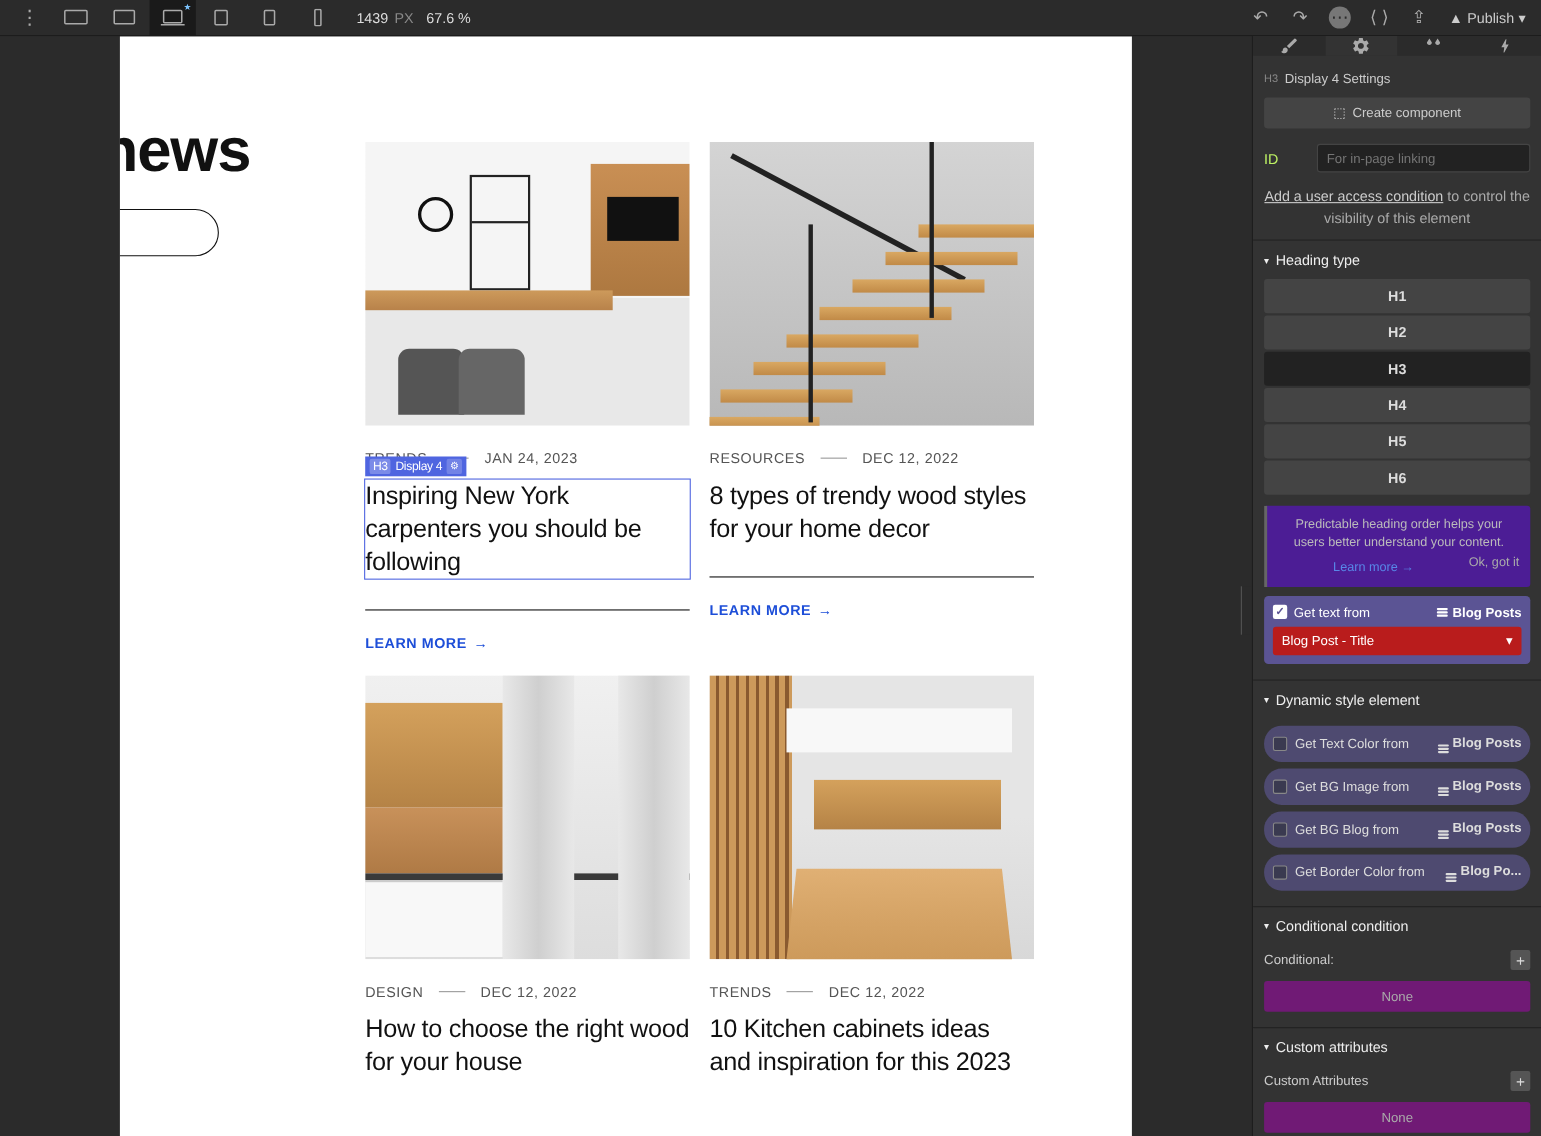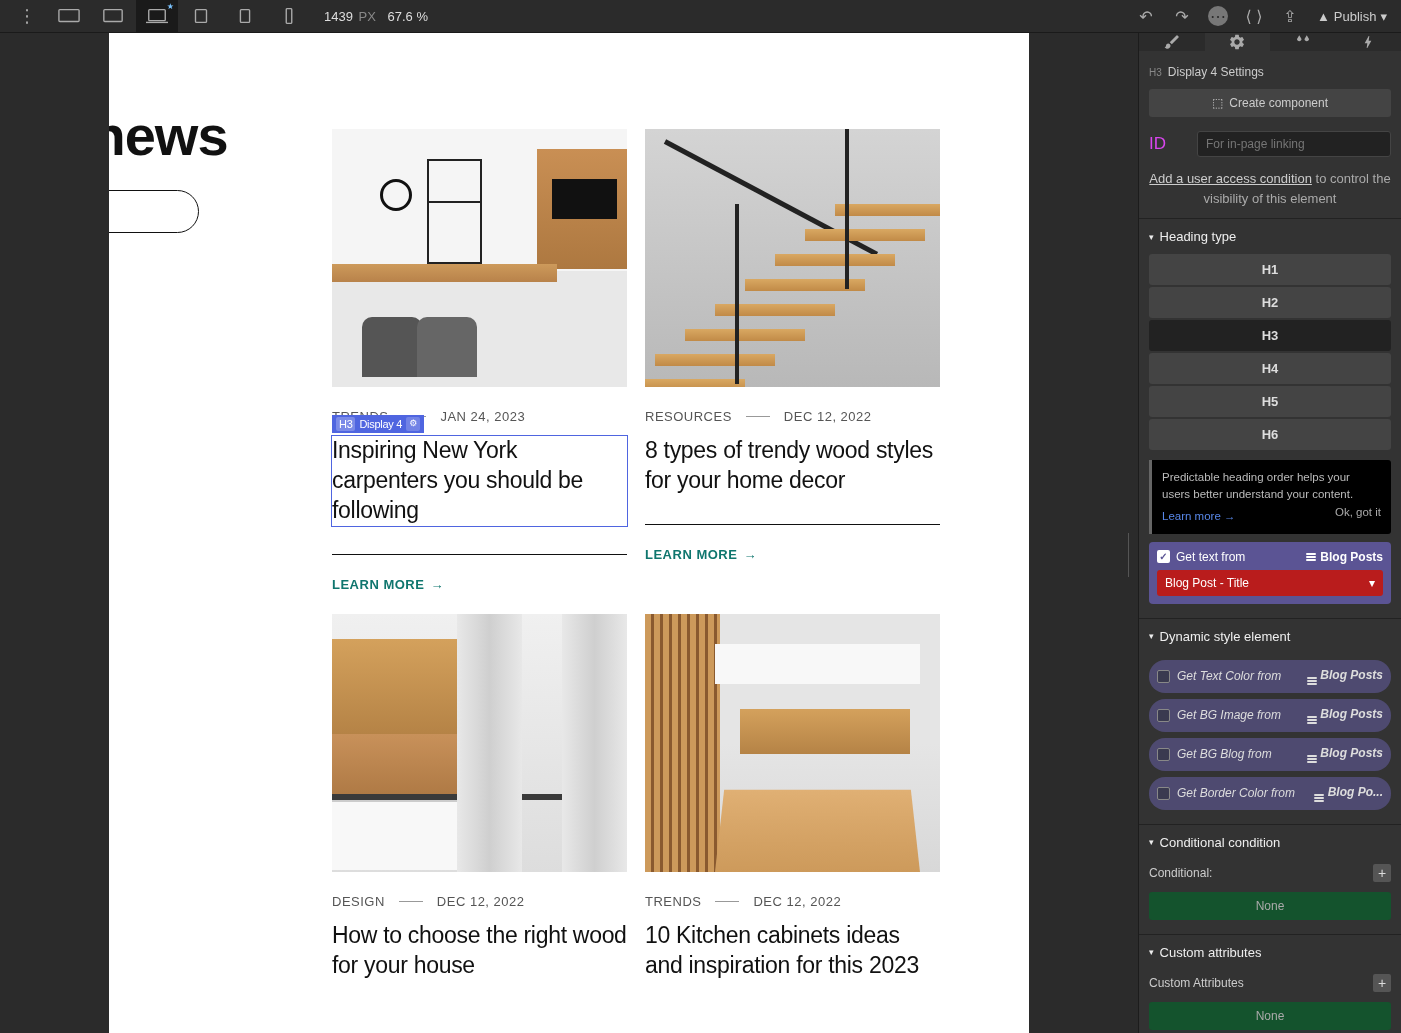--- a/index.html
+++ b/index.html
@@ -31,21 +31,21 @@
 .hero-title { font-size: 56px; font-weight: 600; color: #111; letter-spacing: -1px; }
 .search-pill { margin-top: 22px; border: 1.5px solid #111; border-radius: 999px; padding: 12px 22px; width: 200px; font-size: 15px; color: #222; }
 .pill-stack { margin-top: 130px; display: flex; flex-direction: column; gap: 12px; }
 .grid { position: absolute; left: 223px; top: 96px; display: grid; grid-template-columns: 295px 295px; gap: 22px 18px; }
 .card { width: 295px; }
 .thumb { width: 295px; height: 258px; display: flex; align-items: center; justify-content: center; position: relative; overflow: hidden; }
 .meta { display: flex; align-items: center; gap: 14px; margin-top: 22px; font-size: 13px; color: #555; letter-spacing: 0.5px; }
 .meta .line { width: 24px; height: 1px; background: #999; }
 .title { font-size: 23px; font-weight: 500; color: #111; margin-top: 12px; line-height: 1.3; letter-spacing: -0.3px; }
 .card hr { border: none; border-top: 1px solid #111; margin-top: 28px; }
-.learn { font-size: 13px; font-weight: 700; color: #0f766e; margin-top: 22px; letter-spacing: 0.5px; display: flex; align-items: center; gap: 6px; }
+.learn { font-size: 13px; font-weight: 700; color: #1d4ed8; margin-top: 22px; letter-spacing: 0.5px; display: flex; align-items: center; gap: 6px; }
 
 
 .sel-label { position: absolute; left: 0; top: -21px; background: #4f65e0; color: #fff; font-size: 11px; padding: 2px 4px; display: flex; align-items: center; gap: 4px; }
 .sel-label .tag { background: rgba(255,255,255,0.25); padding: 0 3px; border-radius: 2px; }
 .sel-box { outline: 1.5px solid #4f65e0; position: relative; }
 .sel-gear { width: 14px; height: 14px; background: rgba(255,255,255,0.2); display: flex; align-items: center; justify-content: center; font-size: 9px; border-radius: 2px;}
 
 
 .scene { width: 100%; height: 100%; position: relative; }
 .scene1 { background: linear-gradient(#f5f5f5 0%, #f5f5f5 55%, #e8e8e8 55%, #e8e8e8 100%); }
@@ -82,52 +82,52 @@
 
 .rpanel { width: 263px; background: #333; color: #ccc; font-size: 12px; display: flex; flex-direction: column; border-left: 1px solid #1c1c1c; overflow-y: auto; }
 .rtabs { display: flex; height: 33px; background: #2b2b2b; }
 .rtab { flex: 1; display: flex; align-items: center; justify-content: center; color: #aaa; cursor: pointer; }
 .rtab.active { background: #333; }
 .rbody { padding: 8px 10px; }
 .crumb { display: flex; align-items: center; gap: 6px; color: #ccc; font-size: 12px; margin: 6px 0 10px; }
 .crumb .tag { color: #888; font-size: 10px; }
 .fullbtn { background: #444; color: #ccc; border: none; width: 100%; padding: 7px; font-size: 12px; border-radius: 3px; cursor: pointer; display: flex; align-items: center; justify-content: center; gap: 6px; }
 .row { display: flex; align-items: center; gap: 8px; margin-top: 14px; }
-.lbl { color: #d946ef; font-size: 17px; width: 40px; }
+.lbl { color: #bef264; font-size: 13px; width: 40px; }
 .inp { flex: 1; background: #222; border: 1px solid #444; color: #888; padding: 5px 8px; font-size: 12px; border-radius: 3px; }
 .help { color: #aaa; font-size: 13px; text-align: center; margin-top: 12px; line-height: 1.5; }
 .help a { color: #ccc; text-decoration: underline; }
 
 .section { border-top: 1px solid #222; margin-top: 2px; }
 .sechead { padding: 10px 10px; font-size: 13px; color: #eee; display: flex; align-items: center; gap: 6px; cursor: pointer; }
 .sechead::before { content: "▾"; font-size: 9px; }
 .secbody { padding: 0 10px 12px; }
 
 .htype { display: flex; gap: 2px; flex-direction: column; }
 .hbtn { flex: 1; background: #444; color: #ddd; text-align: center; padding: 8px 0; font-size: 13px; font-weight: 600; border-radius: 3px; cursor: pointer; }
 .hbtn.active { background: #222; }
-.note { background: #000000; border-left: 3px solid #666; padding: 9px 10px; margin-top: 10px; font-size: 11.5px; color: #bbb; line-height: 1.5; border-radius: 0 3px 3px 0; }
+.note { background: #4c1d95; border-left: 3px solid #666; padding: 9px 10px; margin-top: 10px; font-size: 11.5px; color: #bbb; line-height: 1.5; border-radius: 0 3px 3px 0; text-align: center; }
 .note .more { color: #5887e8; margin-top: 4px; display: inline-block; }
 .note .ok { float: right; color: #aaa; }
 
 .bind { background: #5b5494; border-radius: 4px; padding: 8px 8px; margin-top: 8px; color: #fff; font-size: 12px; }
 .bind .brow { display: flex; align-items: center; gap: 6px; }
 .bind .chk { width: 13px; height: 13px; background: #fff; border-radius: 2px; position: relative; }
 .bind .chk.checked::after { content: "✓"; position: absolute; inset: 0; color: #5b5494; font-size: 10px; text-align: center; line-height: 13px; font-weight: bold; }
 .bind .drop { background: #b91c1c; margin-top: 6px; padding: 6px 8px; border-radius: 3px; display: flex; align-items: center; justify-content: space-between; }
 .bind .src { display: flex; align-items: center; gap: 4px; }
 .stackicon { display: inline-flex; flex-direction: column; gap: 1px; }
 .stackicon span { width: 10px; height: 2px; background: currentColor; border-radius: 1px; }
 
-.dynrow { background: #4e4a70; border-radius: 16px; padding: 8px; margin-top: 6px; display: flex; align-items: center; gap: 7px; color: #ddd; font-size: 12px; font-style: italic; }
+.dynrow { background: #4e4a70; border-radius: 16px; padding: 8px; margin-top: 6px; display: flex; align-items: center; gap: 7px; color: #ddd; font-size: 12px; }
 .dynrow .chk2 { width: 13px; height: 13px; border: 1px solid #888; border-radius: 2px; background: #3a3a50; }
 
 .condrow { display: flex; align-items: center; justify-content: space-between; padding: 4px 0; }
 .plus { width: 18px; height: 18px; background: #555; color: #ddd; display: flex; align-items: center; justify-content: center; border-radius: 2px; font-size: 14px; }
-.none { background: #14532d; text-align: center; padding: 7px; border-radius: 3px; color: #aaa; margin-top: 6px; }
+.none { background: #701a75; text-align: center; padding: 7px; border-radius: 3px; color: #aaa; margin-top: 6px; }
 
 </style>
 </head>
 <body>
 
 <div class="toolbar">
   <div class="toolbar-left">
     <div class="kebab">⋮</div>
     <div class="device">
         <svg viewBox="0 0 24 16" fill="none" stroke="currentColor" stroke-width="1.5">

